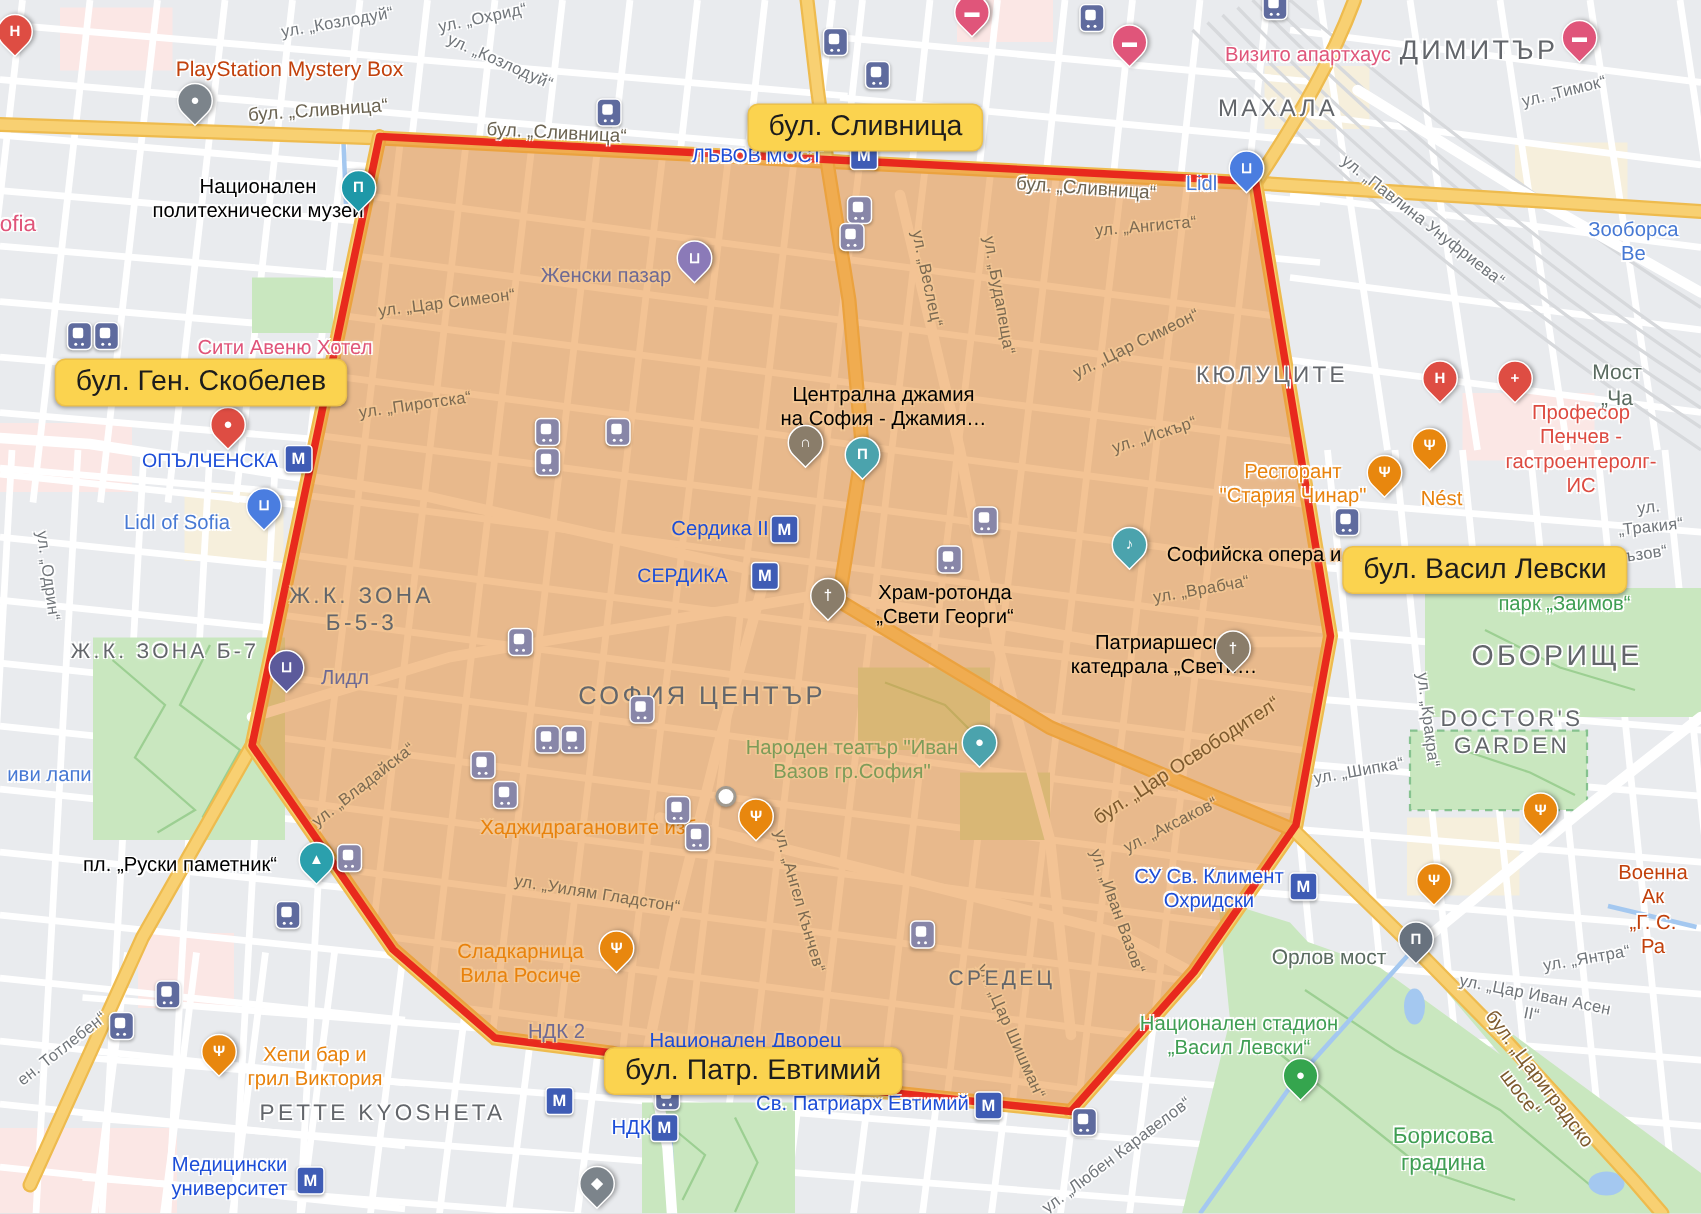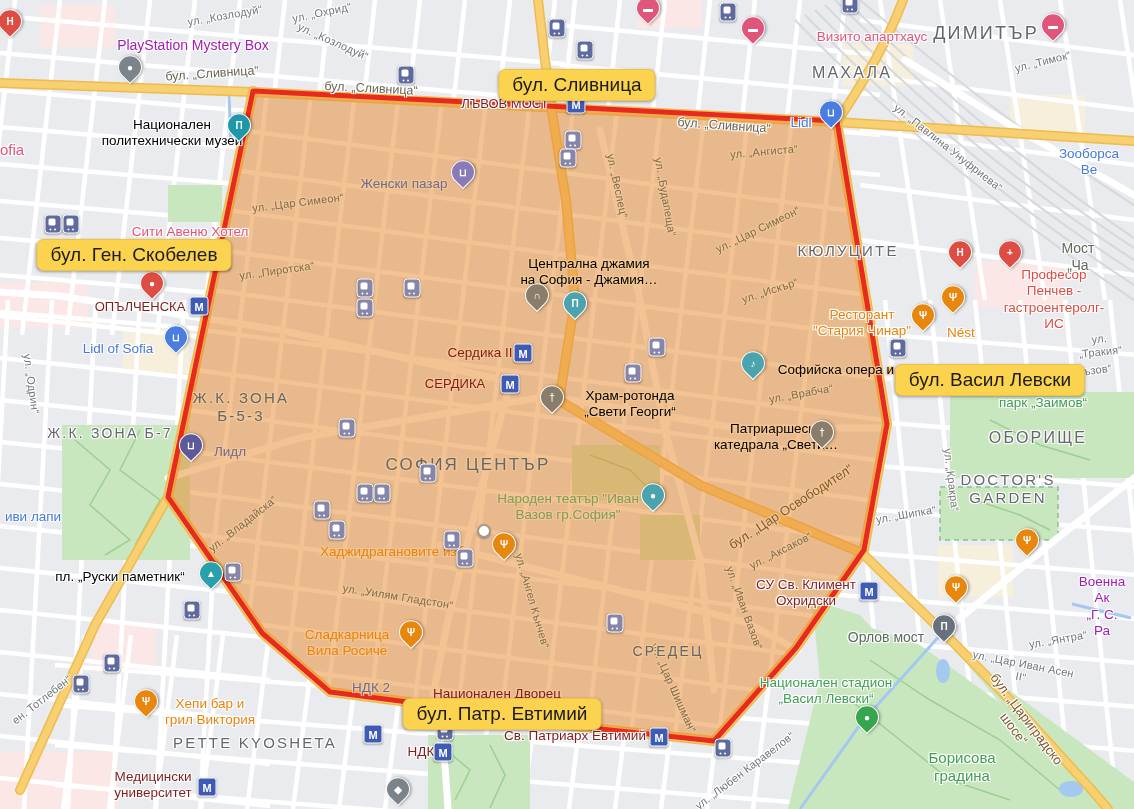--- a/index.html
+++ b/index.html
@@ -16,27 +16,27 @@
   }
   .lbl.in{text-shadow:-1px -1px 0 #f3c795,1px -1px 0 #f3c795,-1px 1px 0 #f3c795,1px 1px 0 #f3c795,0 0 3px #f3c795;}
   .st{font-size:11px;color:#70757a;letter-spacing:.2px;}
   .st-in{font-size:11px;color:#7b6a52;letter-spacing:.2px;}
   .road{font-size:12.5px;color:#6b6351;}
   .road-brown{font-size:13px;color:#7d5a2e;}
   .area{font-size:15px;color:#63666b;letter-spacing:2.2px;}
   .teal{font-size:13.5px;color:#000000;}
   .blue{font-size:13.5px;color:#4779d4;}
   .purple{font-size:13.5px;color:#6e6a94;}
-  .metro{font-size:13.5px;color:#7f1d1d;}
+  .metro{font-size:13.5px;color:#1d4ed8;}
   .orange{font-size:13.5px;color:#e8820c;}
   .pink{font-size:13.5px;color:#e0557a;}
   .red{font-size:13.5px;color:#dd4b41;}
   .green{font-size:13.5px;color:#3f9e53;}
   .green-in{font-size:13.5px;color:#7d9c59;}
-  .gray{font-size:13.5px;color:#a21caf;}
+  .gray{font-size:13.5px;color:#c2410c;}
   .graydark{font-size:13.5px;color:#5a6b60;}
   .badge{
     position:absolute;transform:translate(-50%,-50%);
     background:#fbd34f;border:1px solid #edc14a;border-radius:7px;
     padding:4px 13px;font-size:19px;color:#1c1c1c;white-space:nowrap;
     box-shadow:0 1px 3px rgba(0,0,0,.35);z-index:40;
   }
   .pin{
     position:absolute;width:22px;height:22px;border-radius:50% 50% 50% 0;
     transform:translate(-50%,-70%) rotate(-45deg);
@@ -317,21 +317,21 @@
     <div class="lbl st" style="left: 745px; top: 771px; transform: translate(-50%, -50%) rotate(-37deg);">ул. „Любен Каравелов“</div>
     <div class="lbl st" style="left: 1022px; top: 671px; transform: translate(-50%, -50%) rotate(11deg);">ул. „Цар Иван Асен II“</div>
     <div class="lbl st" style="left: 1058px; top: 640px; transform: translate(-50%, -50%) rotate(-10deg);">ул. „Янтра“</div>
     <div class="lbl road-brown" style="left: 1020px; top: 724px; transform: translate(-50%, -50%) rotate(53deg);">бул. „Цариградско шосе“</div>
     <div class="lbl st" style="left: 42px; top: 700px; transform: translate(-50%, -50%) rotate(-38deg);">ен. Тотлебен“</div>
     <div class="lbl area" style="left: 852px; top: 73px; transform: translate(-50%, -50%) rotate(0deg); font-size: 16px;">МАХАЛА</div>
     <div class="lbl area" style="left: 986px; top: 34px; transform: translate(-50%, -50%) rotate(0deg); font-size: 18px;">ДИМИТЪР</div>
     <div class="lbl area" style="left: 848px; top: 251px; transform: translate(-50%, -50%) rotate(0deg); font-size: 15px;">КЮЛУЦИТЕ</div>
     <div class="lbl area in" style="left: 468px; top: 433px; transform: translate(-50%, -50%) rotate(0deg); font-size: 17px; margin-top: 32px;">СОФИЯ ЦЕНТЪР</div>
     <div class="lbl area in" style="left: 668px; top: 652px; transform: translate(-50%, -50%) rotate(0deg); font-size: 14px;">СРЕДЕЦ</div>
-    <div class="lbl area" style="left: 1038px; top: 438px; transform: translate(-50%, -50%) rotate(0deg); font-size: 16px;">ОБОРИЩЕ</div>
+    <div class="lbl area" style="left: 1038px; top: 438px; transform: translate(-50%, -50%) rotate(0deg); font-size: 19px;">ОБОРИЩЕ</div>
     <div class="lbl area" style="left: 1008px; top: 489px; transform: translate(-50%, -50%) rotate(0deg); font-size: 15px;">DOCTOR'S
 GARDEN</div>
     <div class="lbl area" style="left: 110px; top: 434px; transform: translate(-50%, -50%) rotate(0deg); font-size: 14px;">Ж.К. ЗОНА Б-7</div>
     <div class="lbl area in" style="left: 241px; top: 407px; transform: translate(-50%, -50%) rotate(0deg); font-size: 15px;">Ж.К. ЗОНА
 Б-5-3</div>
     <div class="lbl area" style="left: 255px; top: 743px; transform: translate(-50%, -50%) rotate(0deg); font-size: 15px;">PETTE KYOSHETA</div>
     <div class="lbl teal" style="left: 172px; top: 133px; transform: translate(-50%, -50%) rotate(0deg);">Национален
 политехнически музей</div>
     <div class="lbl teal in" style="left: 589px; top: 272px; transform: translate(-50%, -50%) rotate(0deg);">Централна джамия
 на София - Джамия…</div>

